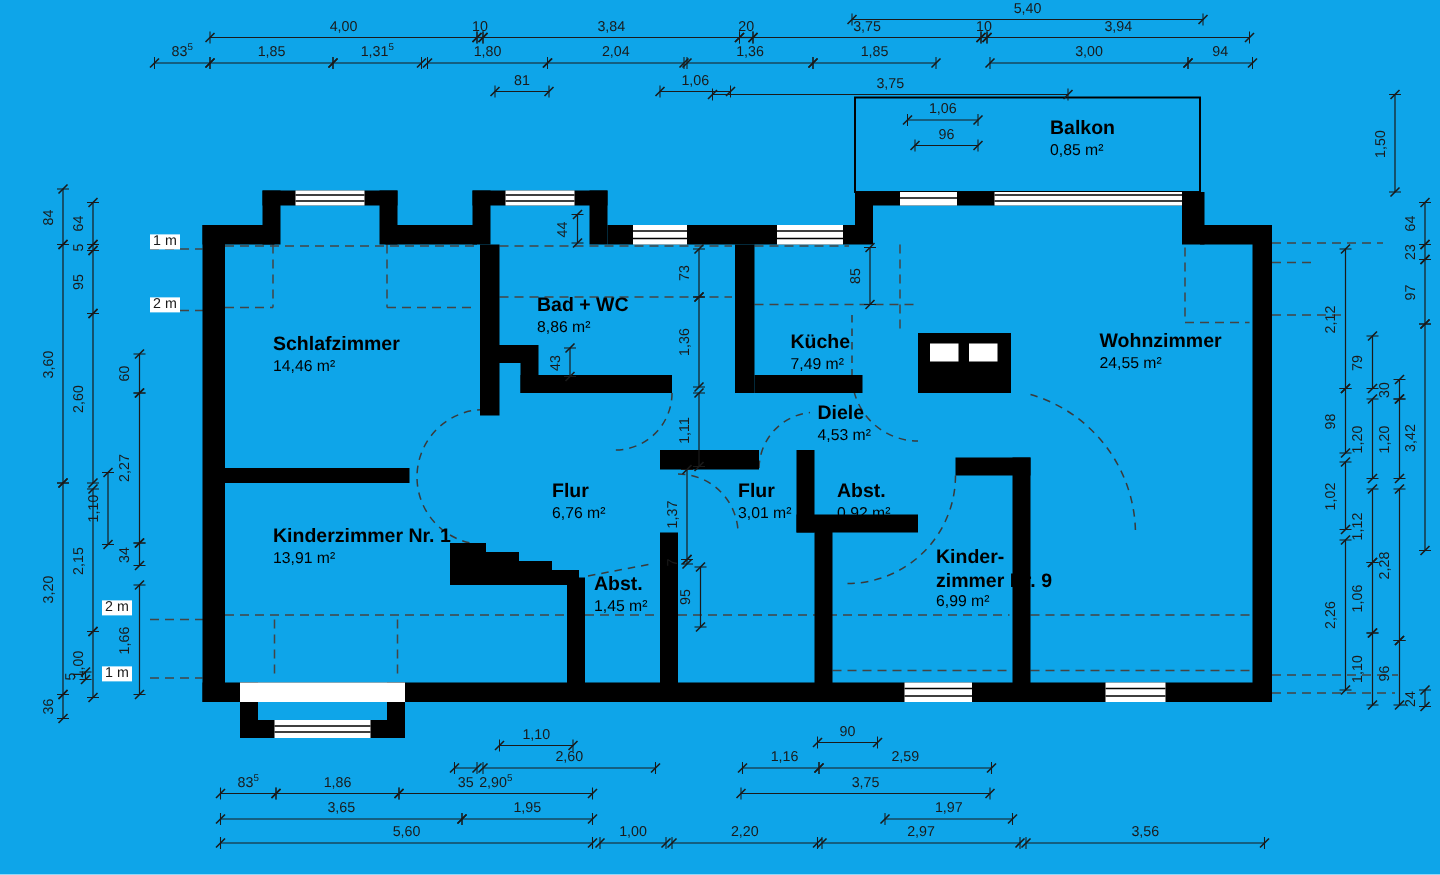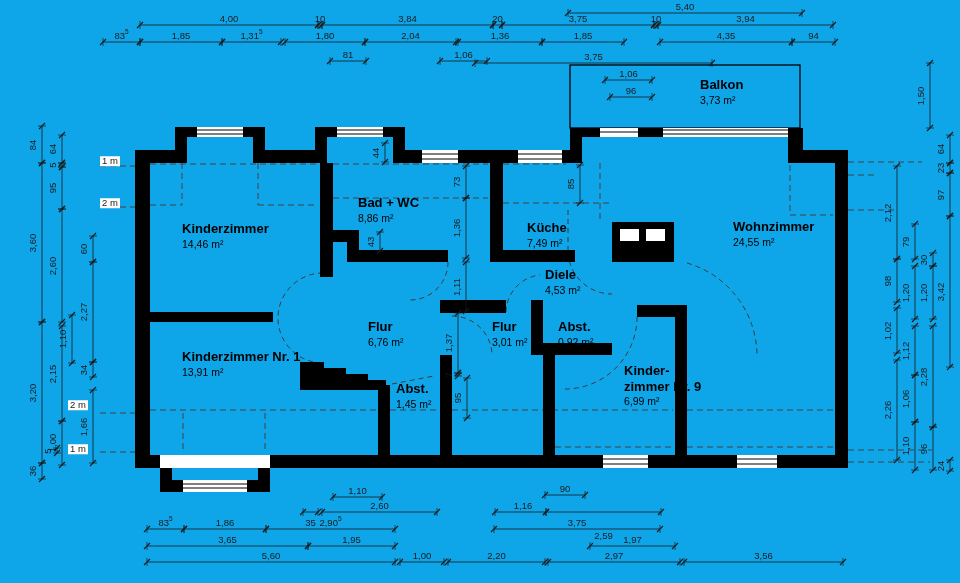--- a/index.html
+++ b/index.html
@@ -562,33 +562,33 @@
       <div class="dim-label" style="left: 578px; top: 23px;">3,75</div>
       <div class="dim-label" style="left: 656px; top: 23px;">10</div>
       <div class="dim-label" style="left: 745.5px; top: 23px;">3,94</div>
       <div class="dim-label" style="left: 121.5px; top: 40px;">83<sup>5</sup></div>
       <div class="dim-label" style="left: 181px; top: 40px;">1,85</div>
       <div class="dim-label" style="left: 251.5px; top: 40px;">1,31<sup>5</sup></div>
       <div class="dim-label" style="left: 325px; top: 40px;">1,80</div>
       <div class="dim-label" style="left: 410.5px; top: 40px;">2,04</div>
       <div class="dim-label" style="left: 500px; top: 40px;">1,36</div>
       <div class="dim-label" style="left: 583px; top: 40px;">1,85</div>
-      <div class="dim-label" style="left: 726px; top: 40px;">4,35</div>
+      <div class="dim-label" style="left: 726px; top: 40px;">3,00</div>
       <div class="dim-label" style="left: 813.5px; top: 40px;">94</div>
       <div class="dim-label" style="left: 348px; top: 59px;">81</div>
       <div class="dim-label" style="left: 463.5px; top: 59px;">1,06</div>
       <div class="dim-label" style="left: 593.5px; top: 61px;">3,75</div>
       <div class="dim-label" style="left: 628.5px; top: 78px;">1,06</div>
       <div class="dim-label" style="left: 631px; top: 95px;">96</div>
       <div class="dim-label" style="left: 357.5px; top: 495px;">1,10</div>
       <div class="dim-label" style="left: 565px; top: 493px;">90</div>
       <div class="dim-label" style="left: 310.5px; top: 510px; margin-top: 17px;">35</div>
       <div class="dim-label" style="left: 379.5px; top: 510px;">2,60</div>
       <div class="dim-label" style="left: 523px; top: 510px;">1,16</div>
-      <div class="dim-label" style="left: 603.5px; top: 510px; margin-top: 30px;">2,59</div>
+      <div class="dim-label" style="left: 603.5px; top: 510px;">2,59</div>
       <div class="dim-label" style="left: 165.5px; top: 527px;">83<sup>5</sup></div>
       <div class="dim-label" style="left: 225px; top: 527px;">1,86</div>
       <div class="dim-label" style="left: 330.5px; top: 527px;">2,90<sup>5</sup></div>
       <div class="dim-label" style="left: 577px; top: 527px;">3,75</div>
       <div class="dim-label" style="left: 227.5px; top: 544px;">3,65</div>
       <div class="dim-label" style="left: 351.5px; top: 544px;">1,95</div>
       <div class="dim-label" style="left: 632.5px; top: 544px;">1,97</div>
       <div class="dim-label" style="left: 271px; top: 560px;">5,60</div>
       <div class="dim-label" style="left: 422px; top: 560px;">1,00</div>
       <div class="dim-label" style="left: 496.5px; top: 560px;">2,20</div>
@@ -632,21 +632,21 @@
       <div class="dim-label v" style="left: 376px; top: 152.5px;">44</div>
       <div class="dim-label v" style="left: 457px; top: 182px;">73</div>
       <div class="dim-label v" style="left: 457px; top: 228px;">1,36</div>
       <div class="dim-label v" style="left: 457px; top: 286.5px;">1,11</div>
       <div class="dim-label v" style="left: 449px; top: 343px;">1,37</div>
       <div class="dim-label v" style="left: 449px; top: 374.5px;">7</div>
       <div class="dim-label v" style="left: 458px; top: 398px;">95</div>
       <div class="dim-label v" style="left: 371px; top: 241.5px;">43</div>
       <div class="dim-label v" style="left: 571px; top: 184px;">85</div>
       <div class="room-label" style="left: 182px; top: 221px;">
-        <div class="room-name">Kinderzimmer</div>
+        <div class="room-name">Schlafzimmer</div>
         <div class="room-area">14,46 m²</div>
       </div>
       <div class="room-label" style="left: 182px; top: 349px;">
         <div class="room-name">Kinderzimmer Nr. 1</div>
         <div class="room-area">13,91 m²</div>
       </div>
       <div class="room-label" style="left: 358px; top: 195px;">
         <div class="room-name">Bad + WC</div>
         <div class="room-area">8,86 m²</div>
       </div>
@@ -678,20 +678,20 @@
         <div class="room-name">Kinder-
 zimmer Nr. 9</div>
         <div class="room-area">6,99 m²</div>
       </div>
       <div class="room-label" style="left: 733px; top: 219px;">
         <div class="room-name">Wohnzimmer</div>
         <div class="room-area">24,55 m²</div>
       </div>
       <div class="room-label" style="left: 700px; top: 77px;">
         <div class="room-name">Balkon</div>
-        <div class="room-area">3,73 m²</div>
+        <div class="room-area">0,85 m²</div>
       </div>
       <div class="hline-label" style="left: 100px; top: 161px;">1 m</div>
       <div class="hline-label" style="left: 100px; top: 203px;">2 m</div>
       <div class="hline-label" style="left: 68px; top: 405px;">2 m</div>
       <div class="hline-label" style="left: 68px; top: 449px;">1 m</div>
     </div>
 </div>
 
 </body></html>

